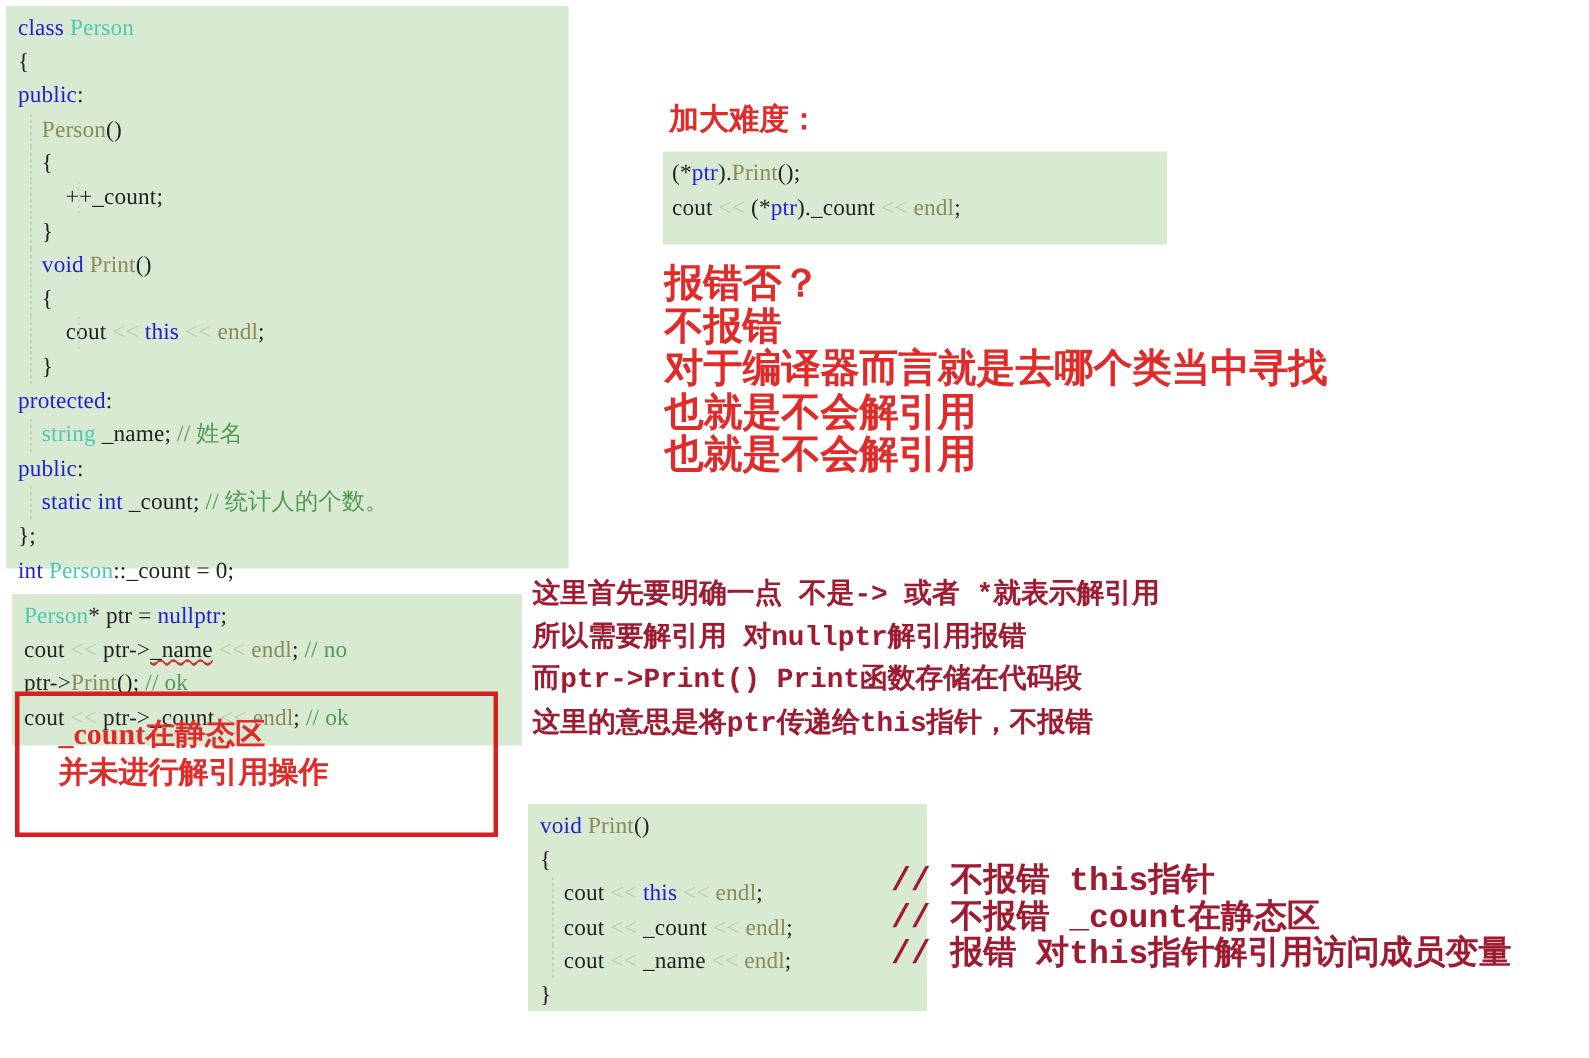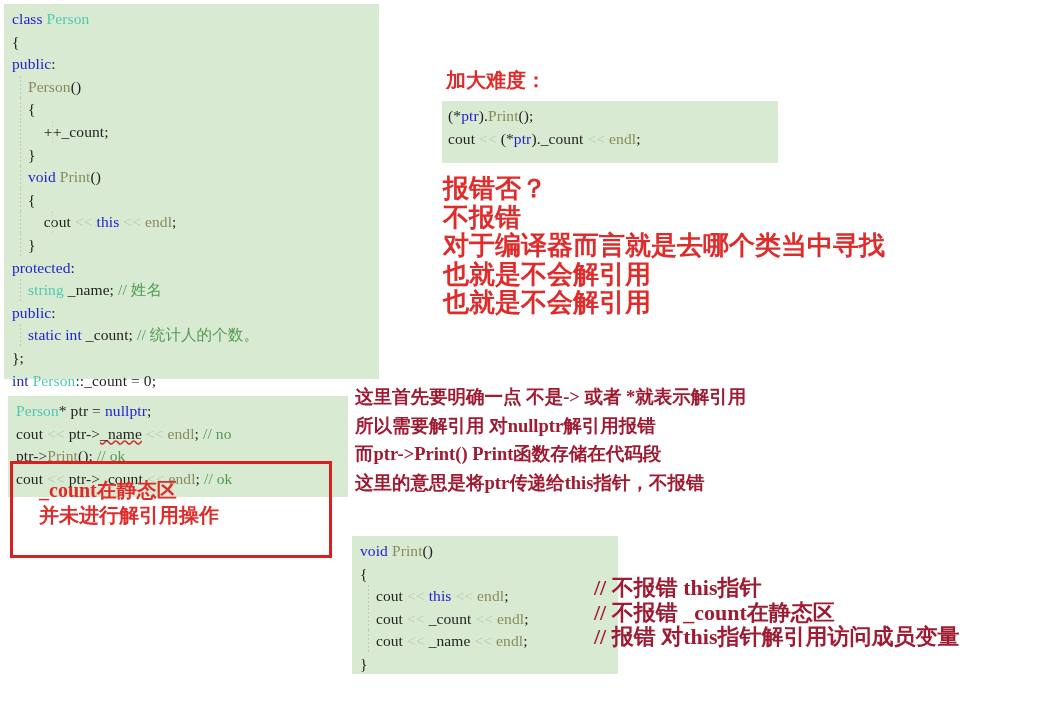--- a/index.html
+++ b/index.html
@@ -70,21 +70,21 @@
   .redtext {
     position: absolute;
     color: #e02b2b;
     font-family: "Liberation Serif", "DejaVu Serif", serif;
     font-weight: 700;
     white-space: pre;
   }
   .redtext-dark {
     position: absolute;
     color: #9e1b32;
-    font-family: Liberation Serif, serif;
+    font-family: Liberation Mono, monospace;
     font-weight: 700;
     white-space: pre;
   }
 
   
   .redbox {
     position: absolute;
     border: 3px solid #d82020;
     box-sizing: border-box;
     background: transparent;

